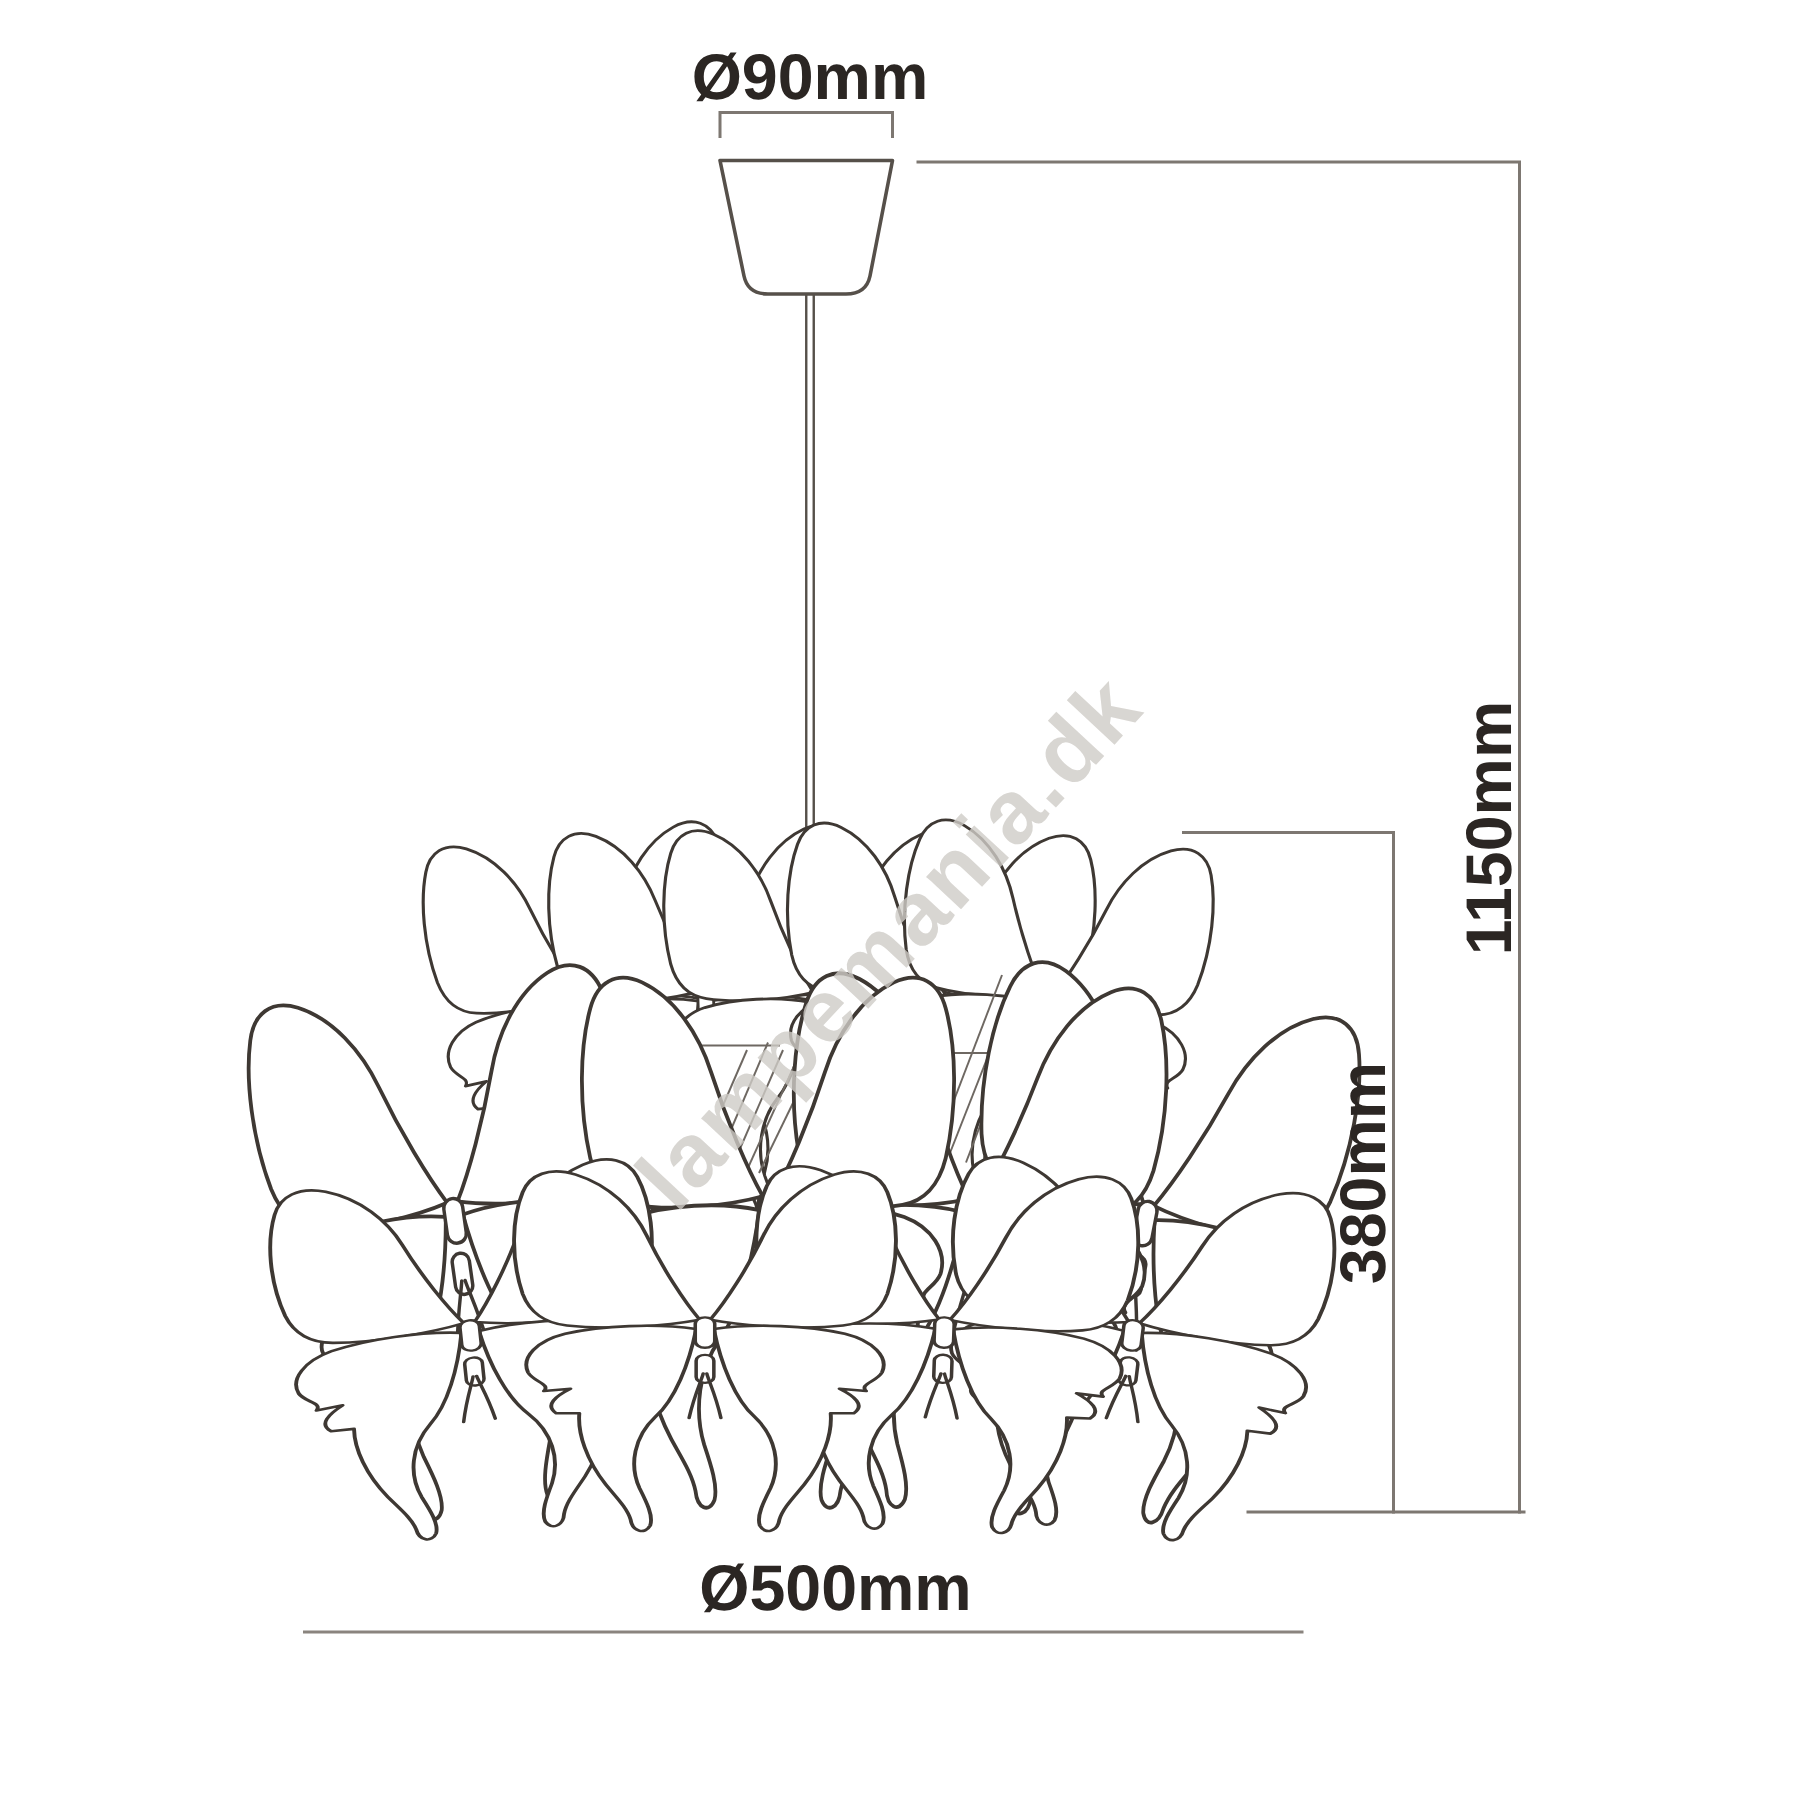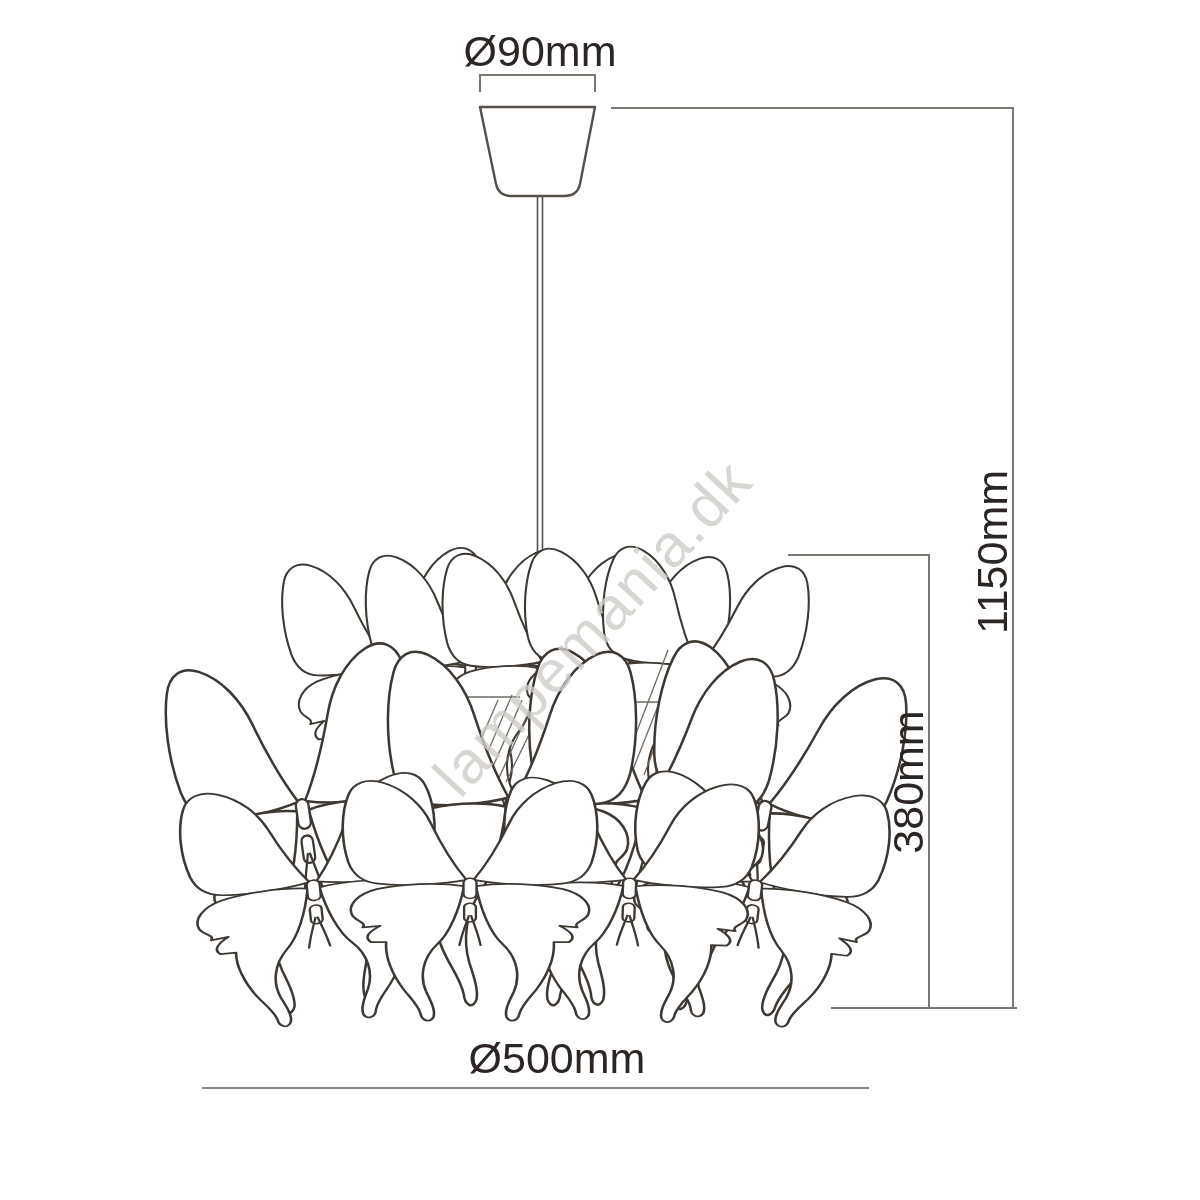--- a/index.html
+++ b/index.html
@@ -1,16 +1,16 @@
 <!DOCTYPE html>
 <html><head>
 <meta charset="utf-8">
 <style>
   html,body{margin:0;padding:0;background:#ffffff;}
-  .canvas{position:relative;width:1200px;height:1200px;background:#ffffff;overflow:hidden;}
+  .canvas{position:relative;width:1200px;height:1200px;background:#ffffff;overflow:hidden;font-weight:bold;}
   svg{display:block;}
   .wing{fill:#ffffff;stroke:#3e3833;stroke-width:2.2;stroke-linejoin:round;stroke-linecap:round;}
   .bfly-body{fill:#ffffff;stroke:#3e3833;stroke-width:2;}
   .fork{fill:none;stroke:#3e3833;stroke-width:2;stroke-linecap:round;}
   .hatch{stroke:#6e6862;stroke-width:1.3;fill:none;}
   .dim{fill:none;stroke:#7d7771;stroke-width:2;stroke-linecap:square;}
   .dim-light{fill:none;stroke:#8a847e;stroke-width:2;}
   .cup{fill:#ffffff;stroke:#56504a;stroke-width:2.4;stroke-linejoin:round;}
   .cord{fill:none;stroke:#56504a;stroke-width:1.6;}
   .label{font-family:"Liberation Sans","DejaVu Sans",sans-serif;font-size:43px;fill:#2b2623;}

